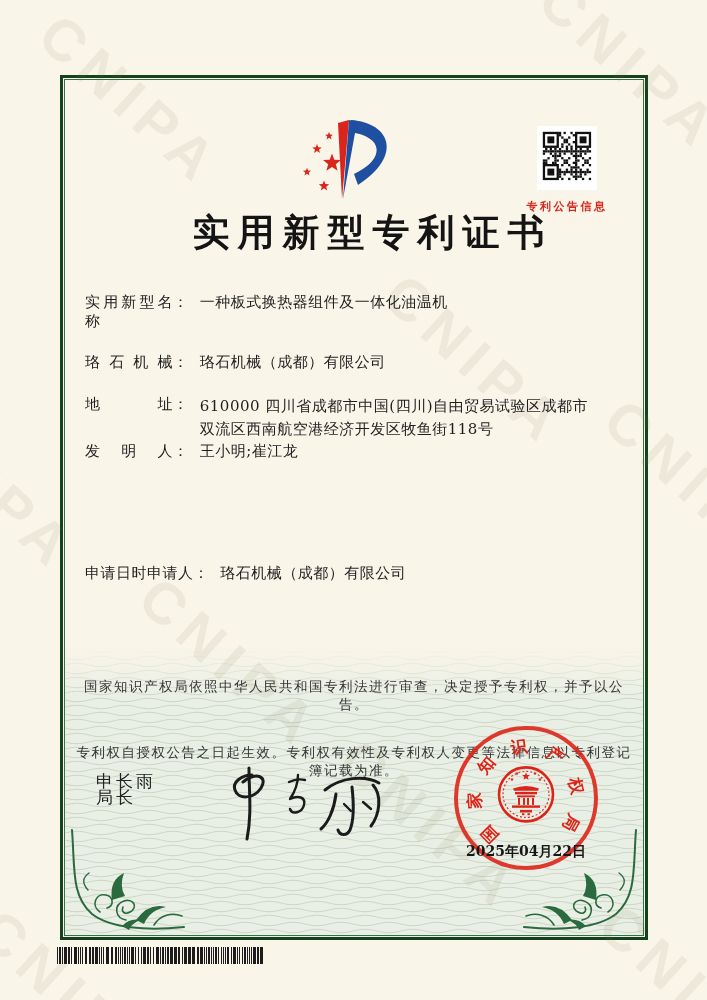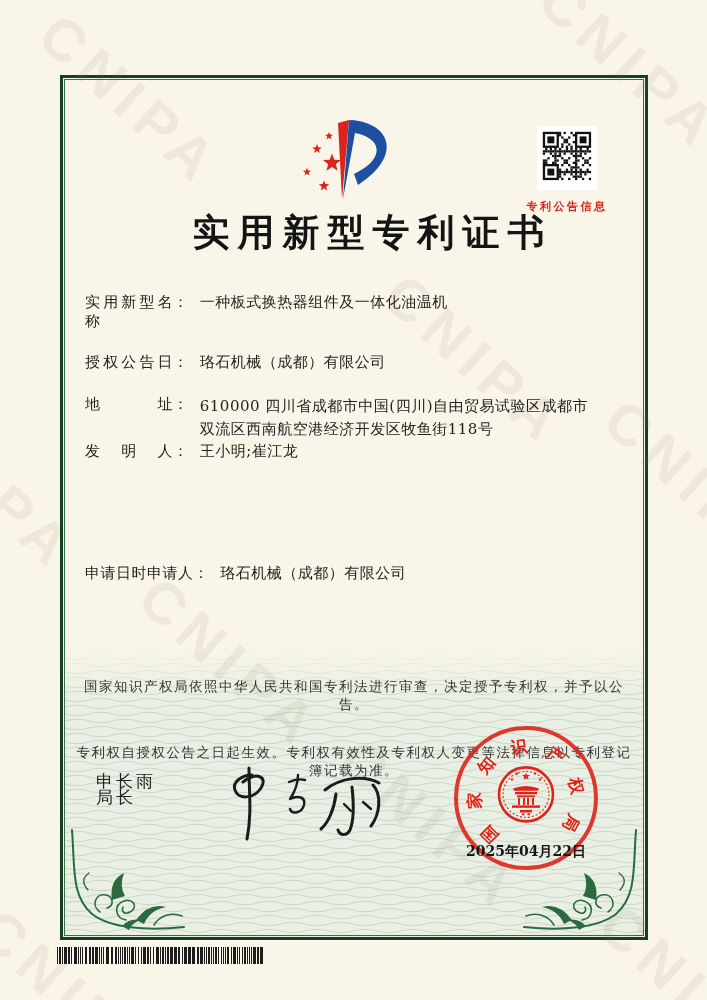--- a/index.html
+++ b/index.html
@@ -307,21 +307,21 @@
     <div class="qr-label">专利公告信息</div>
   </div>
 
   <div class="title">实用新型专利证书</div>
 
   <div class="row" style="top:293px">
     <span class="lbl">实用新型名称</span><span class="colon">：</span>
     <span class="val">一种板式换热器组件及一体化油温机</span>
   </div>
   <div class="row" style="top:353px">
-    <span class="lbl">授权公告日</span><span class="colon">：</span>
+    <span class="lbl">珞石机械</span><span class="colon">：</span>
     <span class="val">珞石机械（成都）有限公司</span>
   </div>
   <div class="row addr" style="top:395px">
     <span class="lbl">地址</span><span class="colon">：</span>
     <span class="val">610000 四川省成都市中国(四川)自由贸易试验区成都市双流区西南航空港经济开发区牧鱼街118号</span>
   </div>
   <div class="row" style="top:442px">
     <span class="lbl">发明人</span><span class="colon">：</span>
     <span class="val">王小明;崔江龙</span>
   </div>

